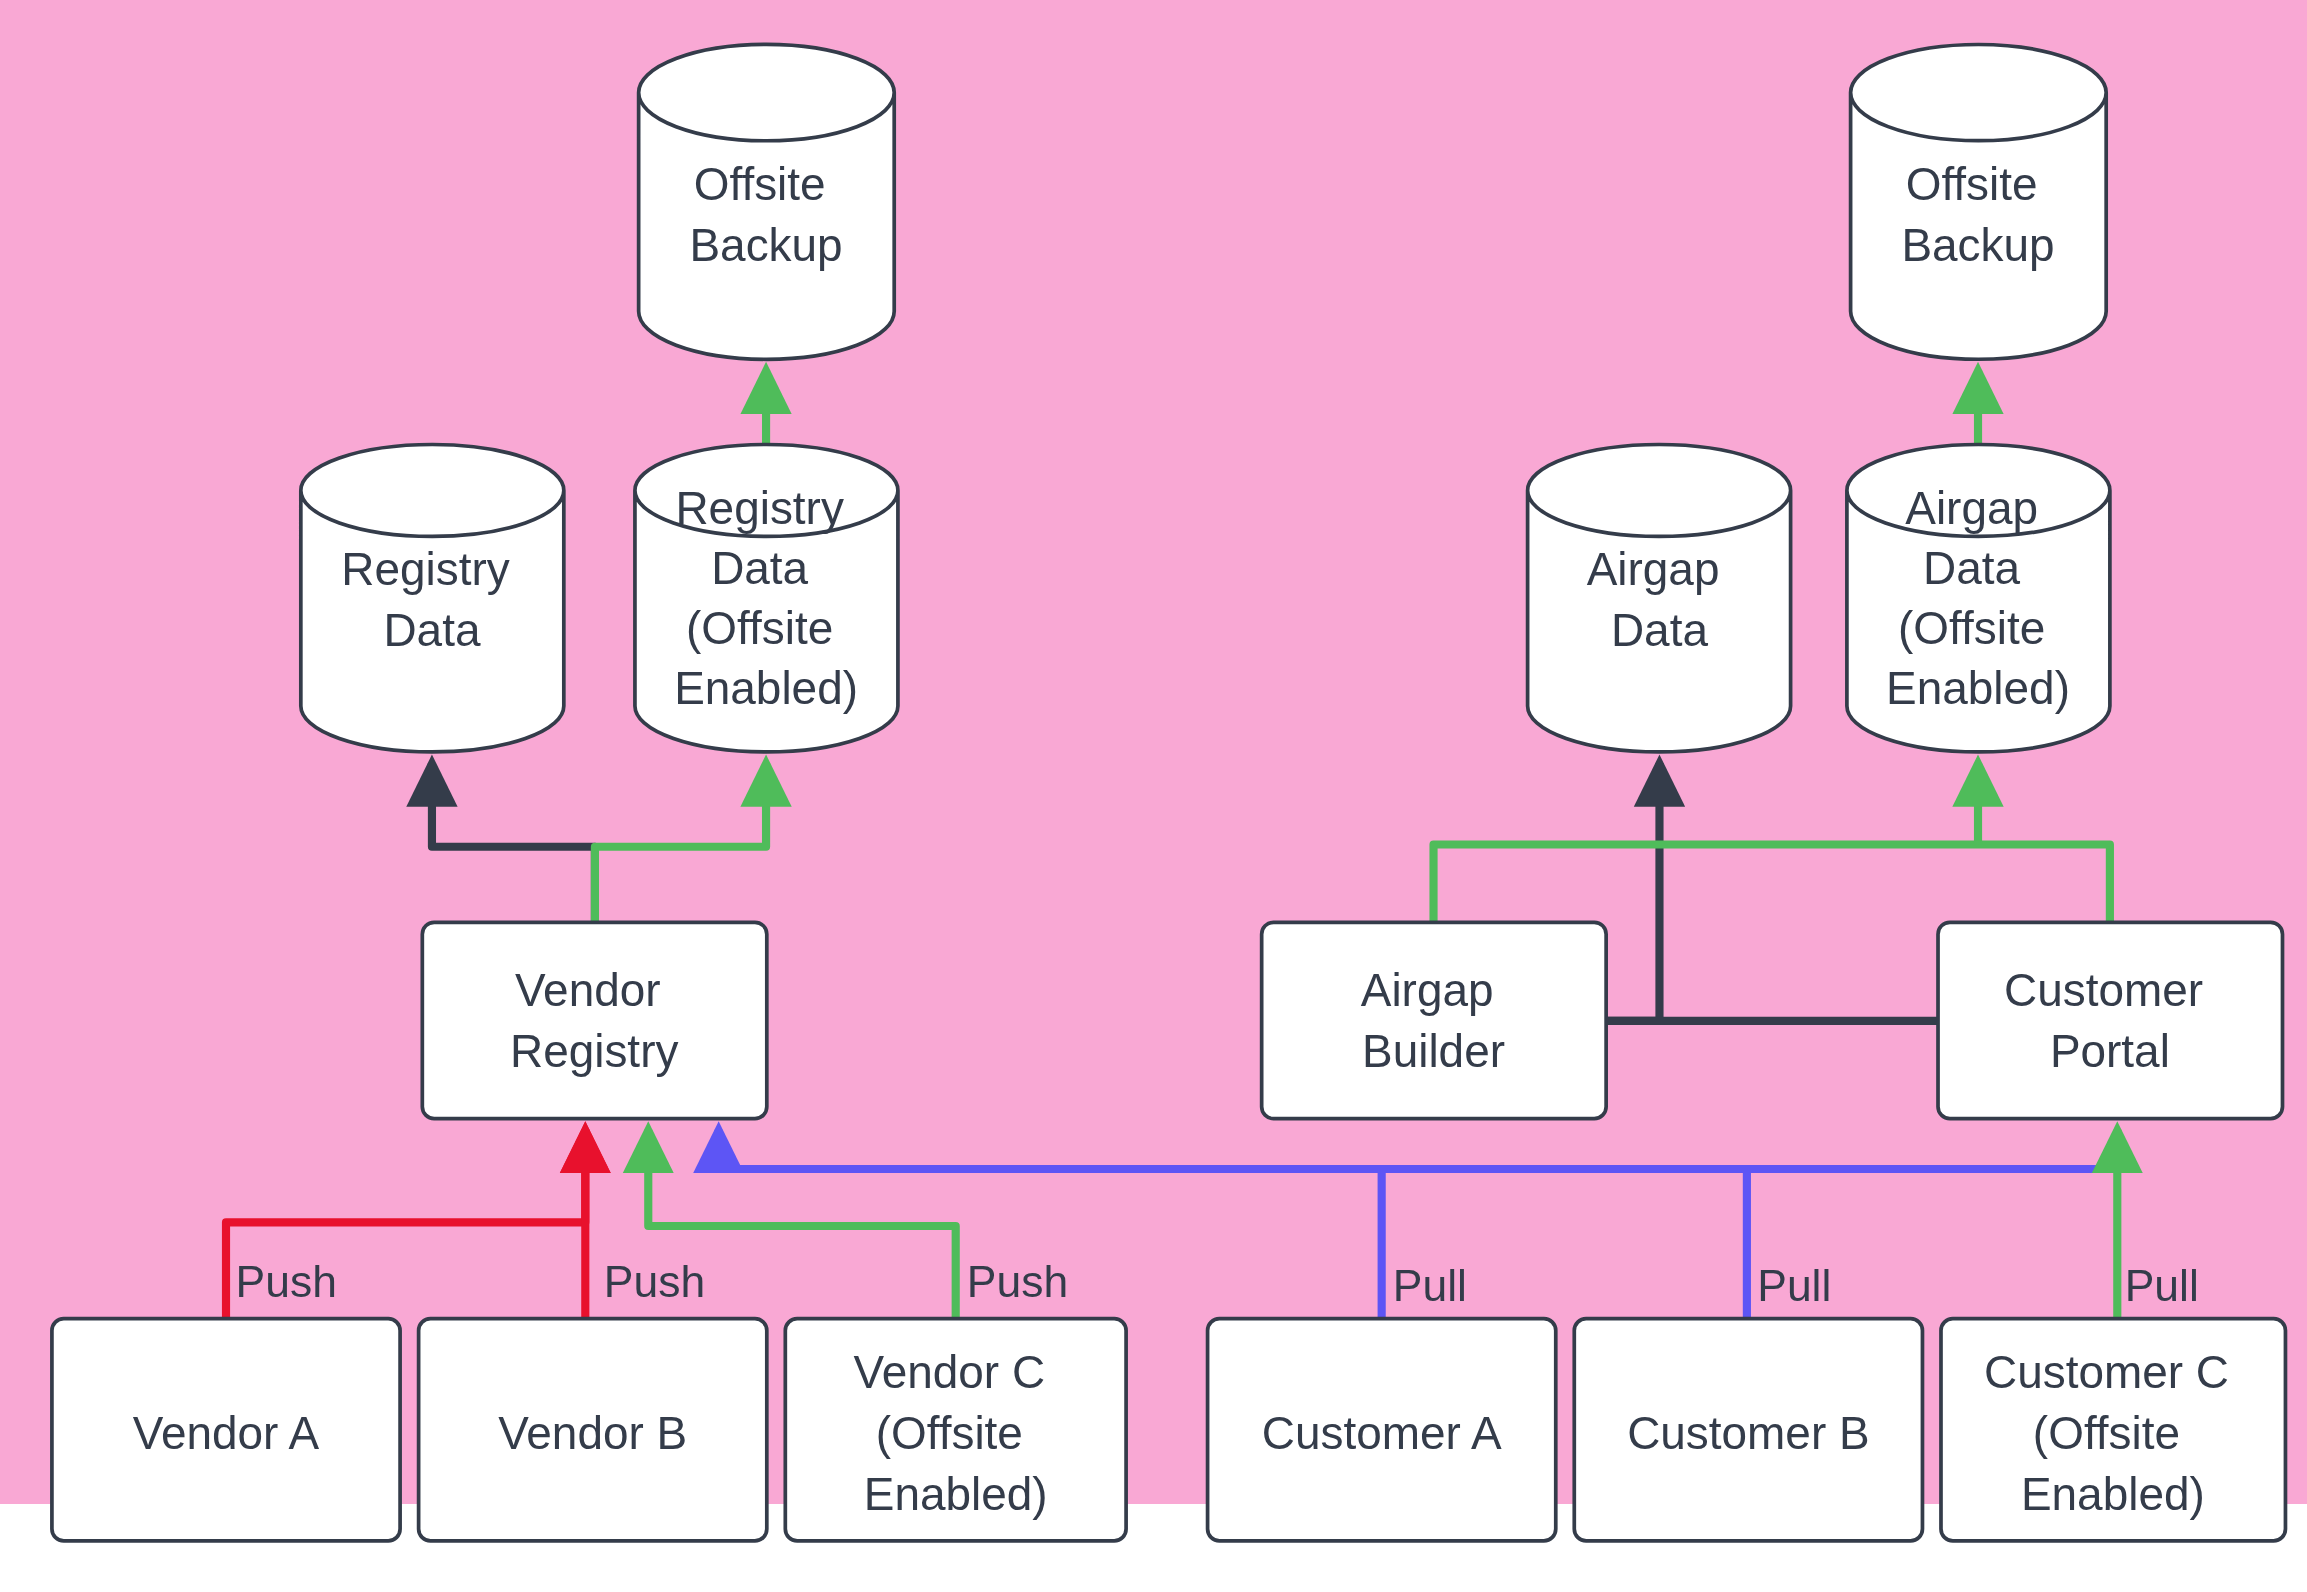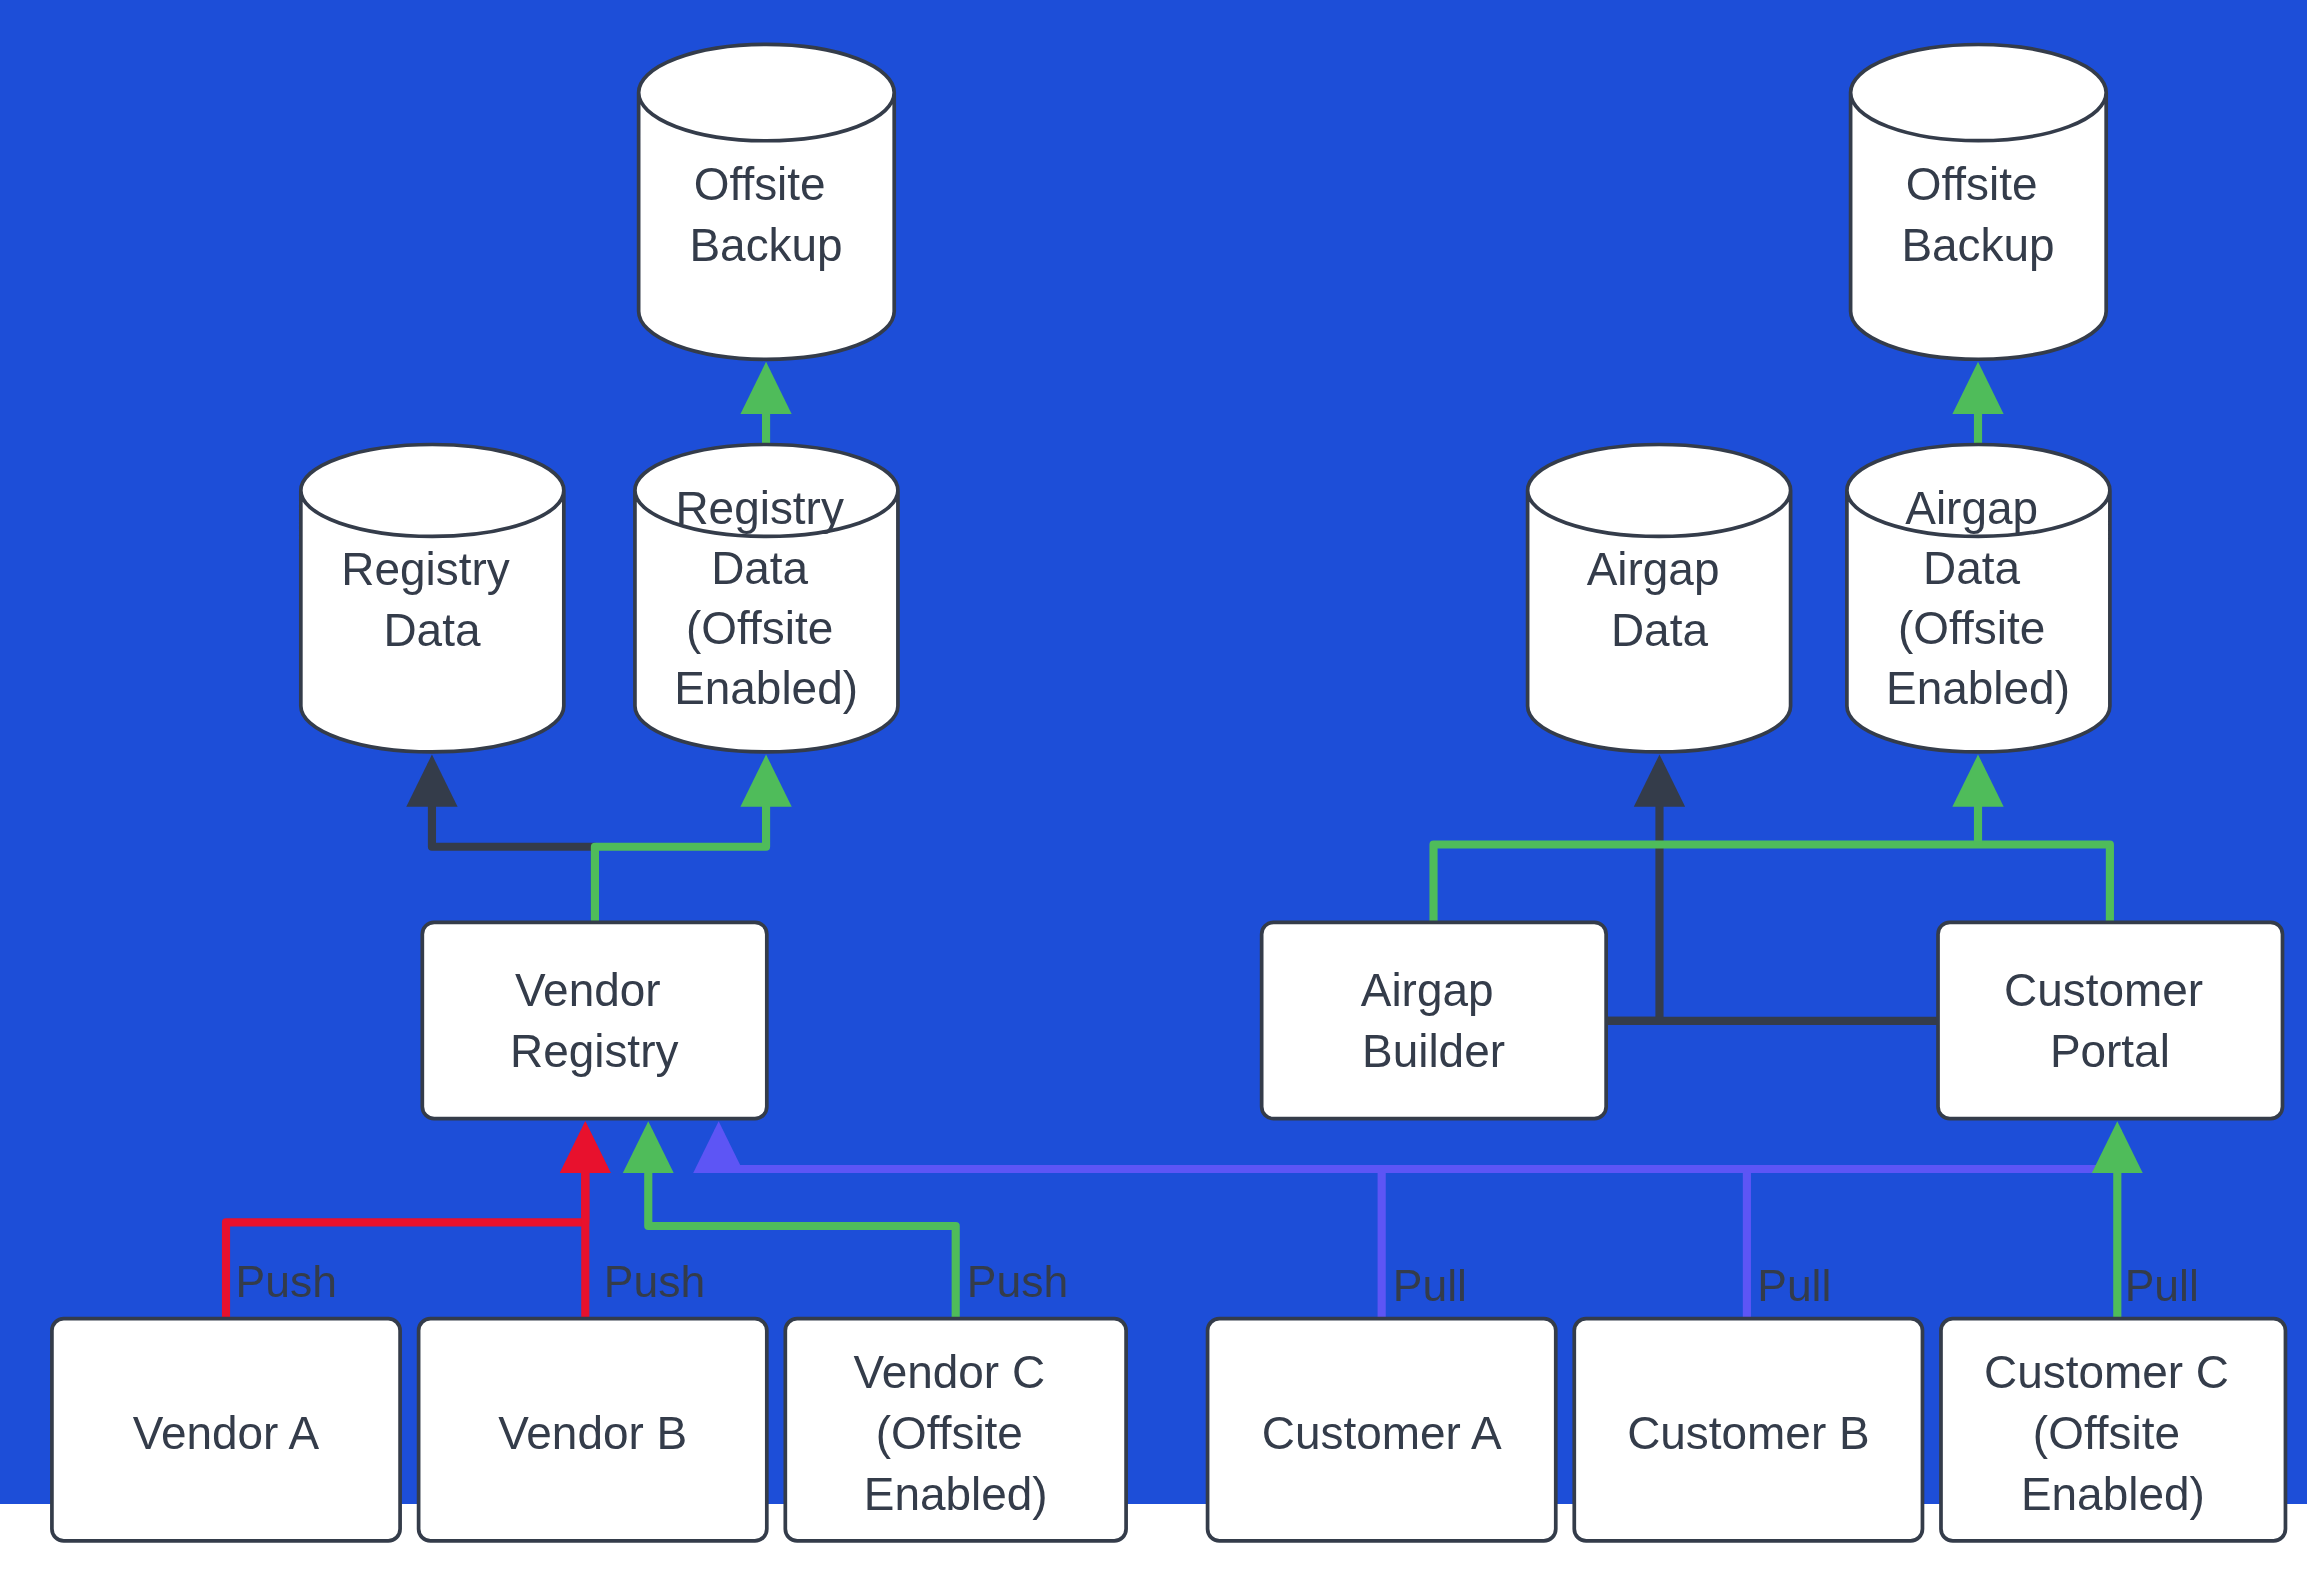--- a/index.html
+++ b/index.html
@@ -10,21 +10,21 @@
   body {
     width: 2307px;
     height: 1592px;
     font-family: "Liberation Sans", sans-serif;
     overflow: hidden;
   }
   #diagram-root {
     position: relative;
     width: 2307px;
     height: 1504px;
-    background: #1d4ed8;
+    background: #f9a8d4;
     text-align: center;
   }
   svg#diagram-svg {
     position: absolute;
     top: 0;
     left: 0;
     width: 2307px;
     height: 1592px;
     display: block;
   }

